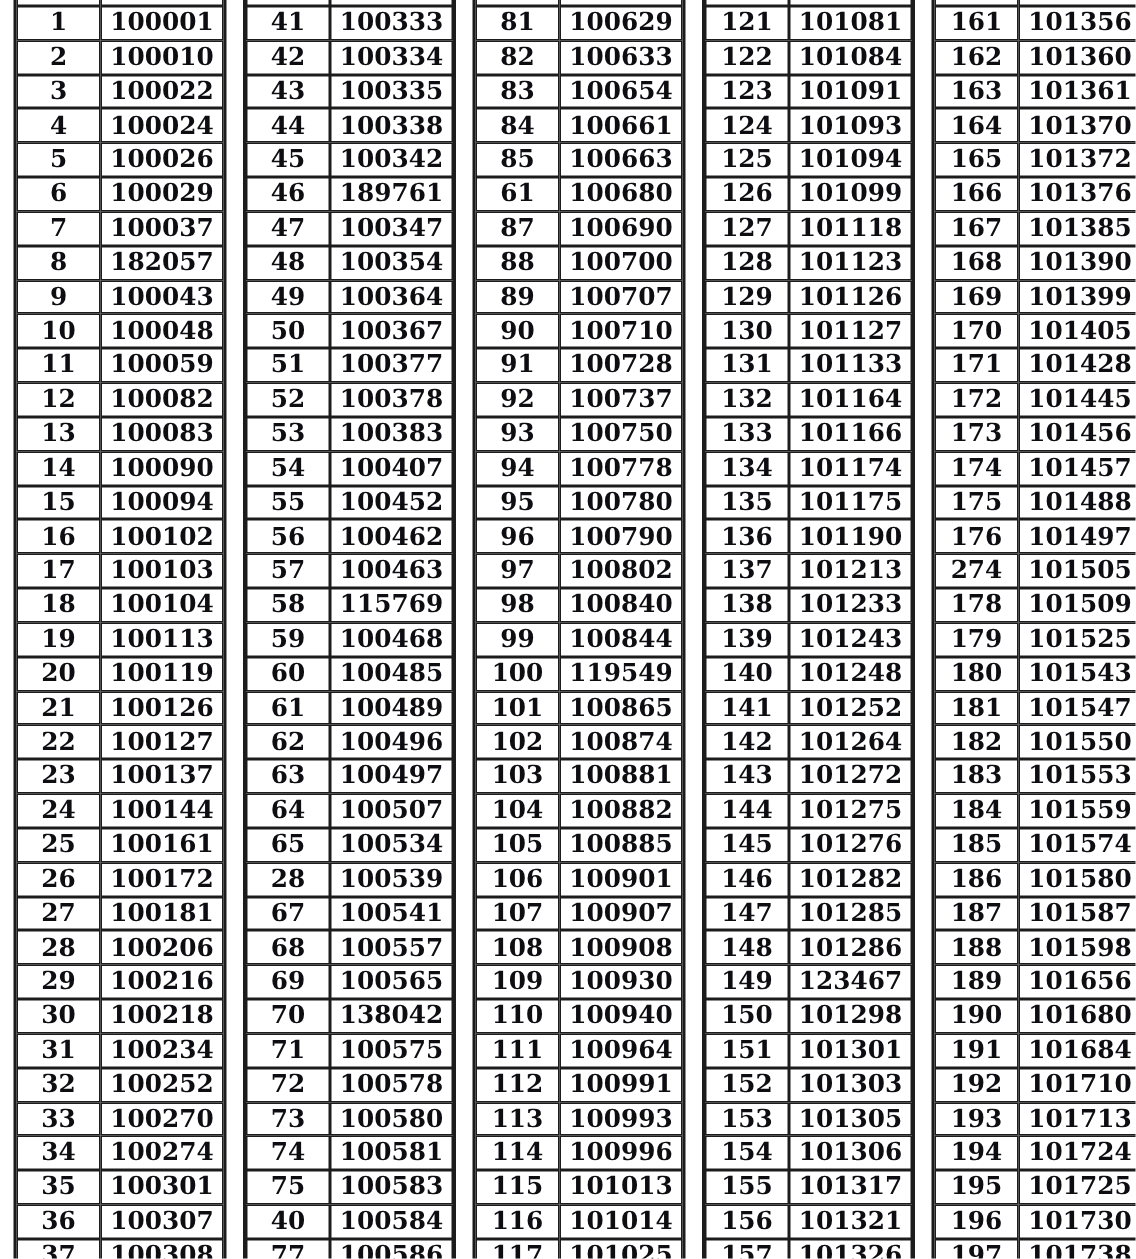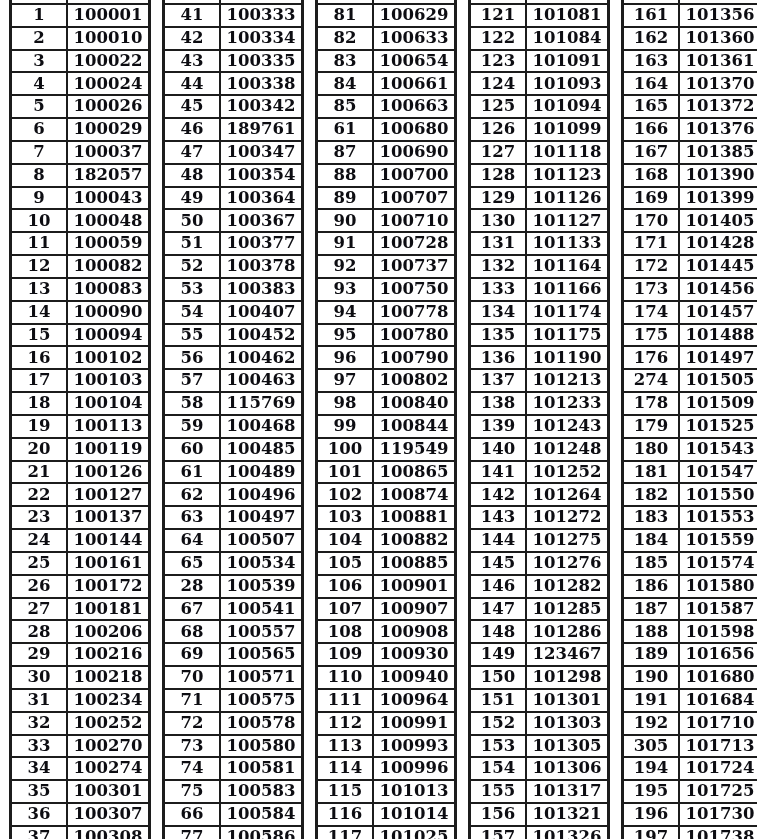--- a/index.html
+++ b/index.html
@@ -178,32 +178,32 @@
       <div class="cell">100534</div>
       <div class="cell">28</div>
       <div class="cell">100539</div>
       <div class="cell">67</div>
       <div class="cell">100541</div>
       <div class="cell">68</div>
       <div class="cell">100557</div>
       <div class="cell">69</div>
       <div class="cell">100565</div>
       <div class="cell">70</div>
-      <div class="cell">100571</div>
+      <div class="cell">138042</div>
       <div class="cell">71</div>
       <div class="cell">100575</div>
       <div class="cell">72</div>
       <div class="cell">100578</div>
       <div class="cell">73</div>
       <div class="cell">100580</div>
       <div class="cell">74</div>
       <div class="cell">100581</div>
       <div class="cell">75</div>
       <div class="cell">100583</div>
-      <div class="cell">66</div>
+      <div class="cell">40</div>
       <div class="cell">100584</div>
       <div class="cell">77</div>
       <div class="cell">100586</div>
     </div>
     <div class="roll-table">
       <div class="cell spacer"></div>
       <div class="cell spacer"></div>
       <div class="cell">81</div>
       <div class="cell">100629</div>
       <div class="cell">82</div>
@@ -417,21 +417,21 @@
       <div class="cell">188</div>
       <div class="cell">101598</div>
       <div class="cell">189</div>
       <div class="cell">101656</div>
       <div class="cell">190</div>
       <div class="cell">101680</div>
       <div class="cell">191</div>
       <div class="cell">101684</div>
       <div class="cell">192</div>
       <div class="cell">101710</div>
-      <div class="cell">305</div>
+      <div class="cell">193</div>
       <div class="cell">101713</div>
       <div class="cell">194</div>
       <div class="cell">101724</div>
       <div class="cell">195</div>
       <div class="cell">101725</div>
       <div class="cell">196</div>
       <div class="cell">101730</div>
       <div class="cell">197</div>
       <div class="cell">101738</div>
     </div>

